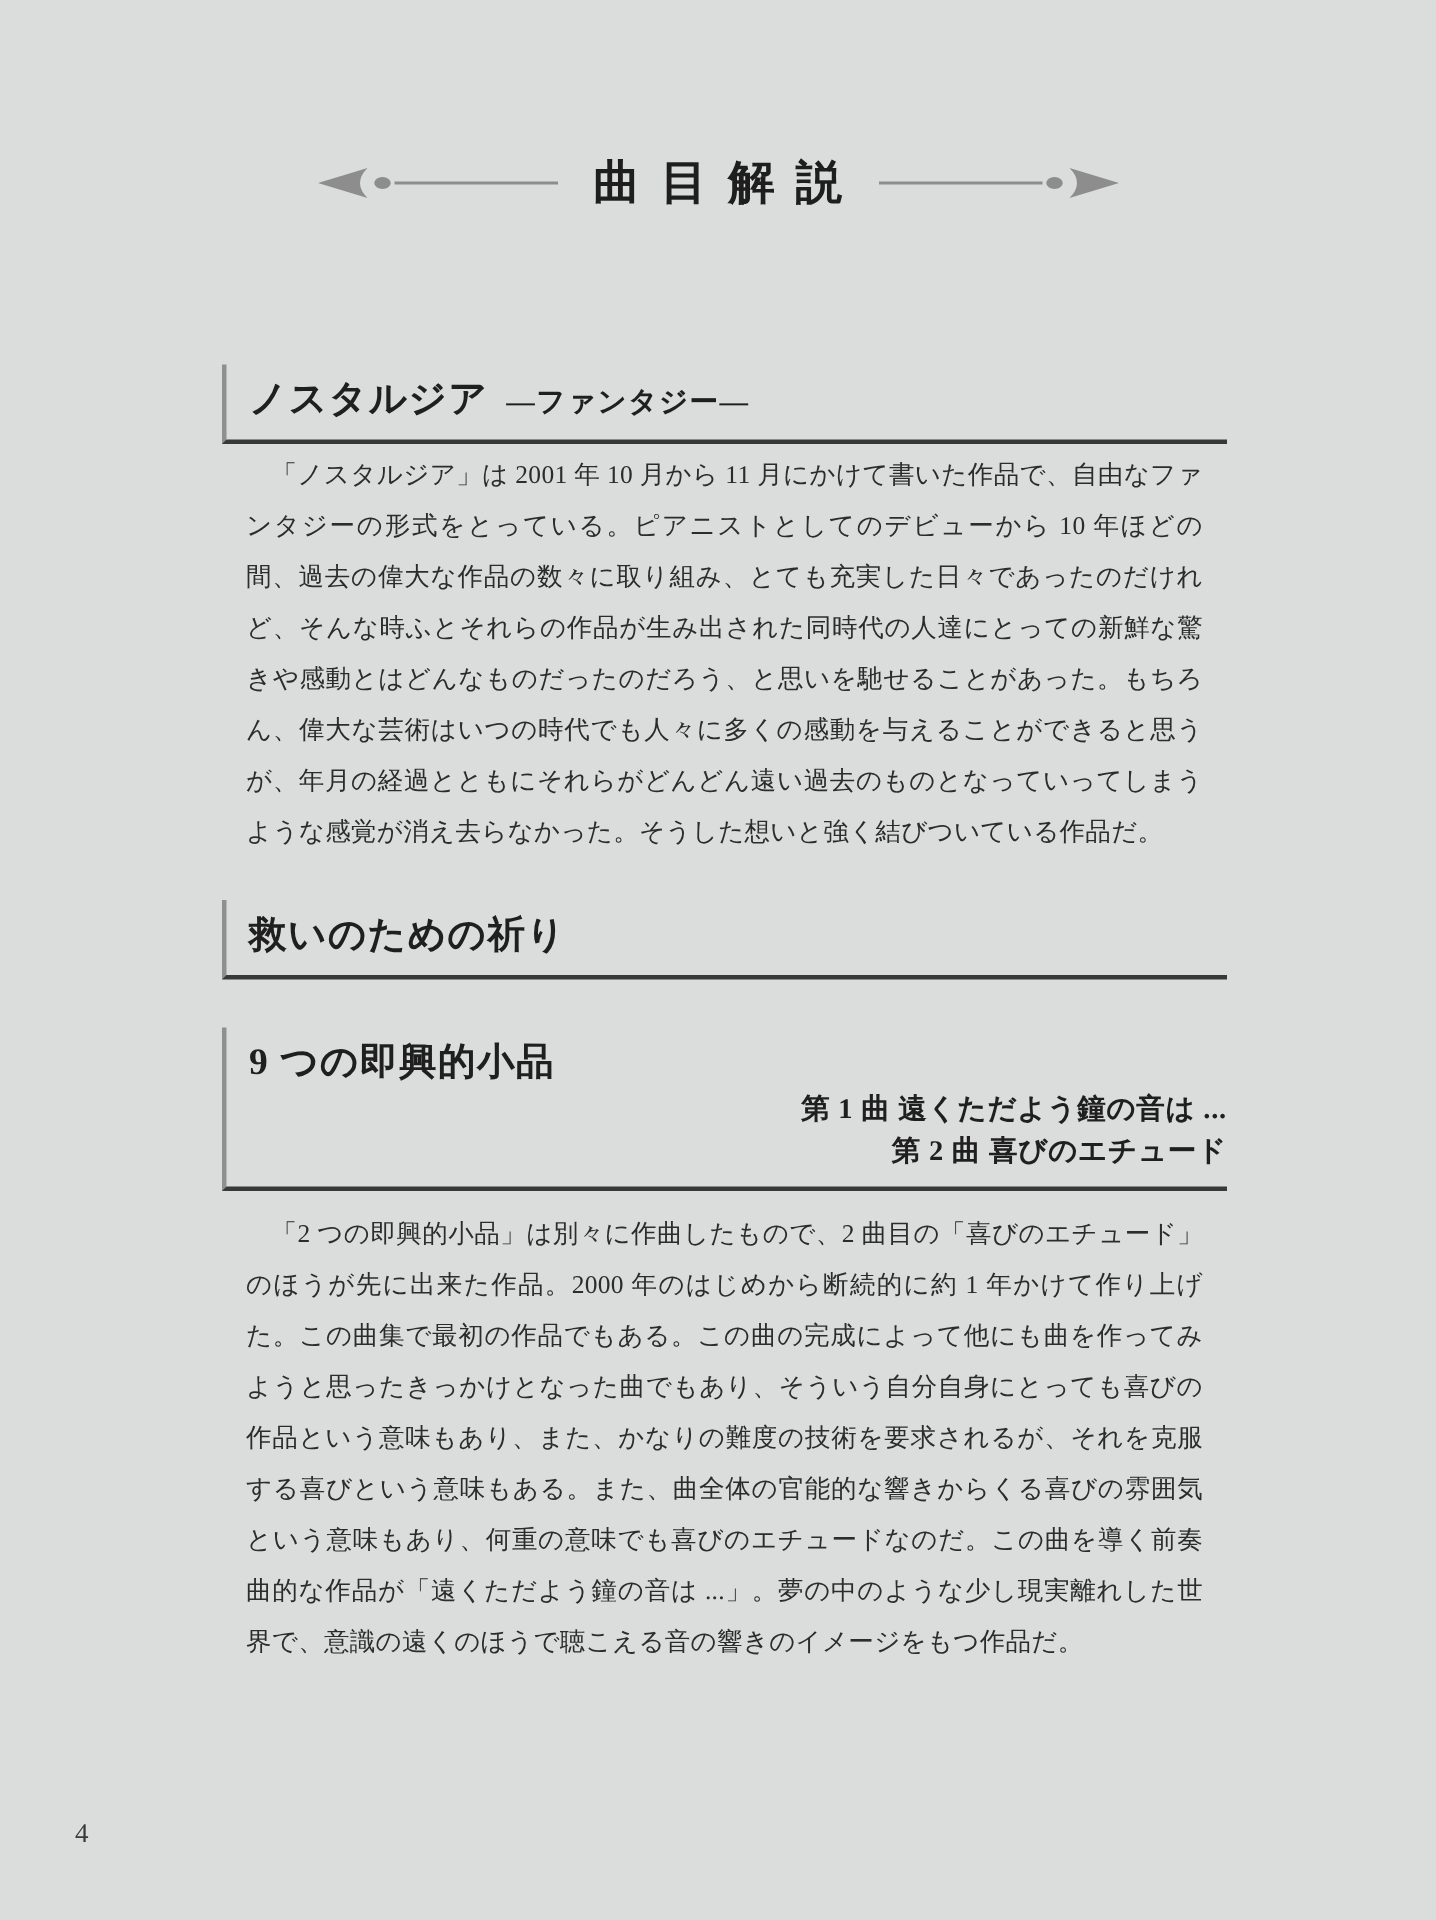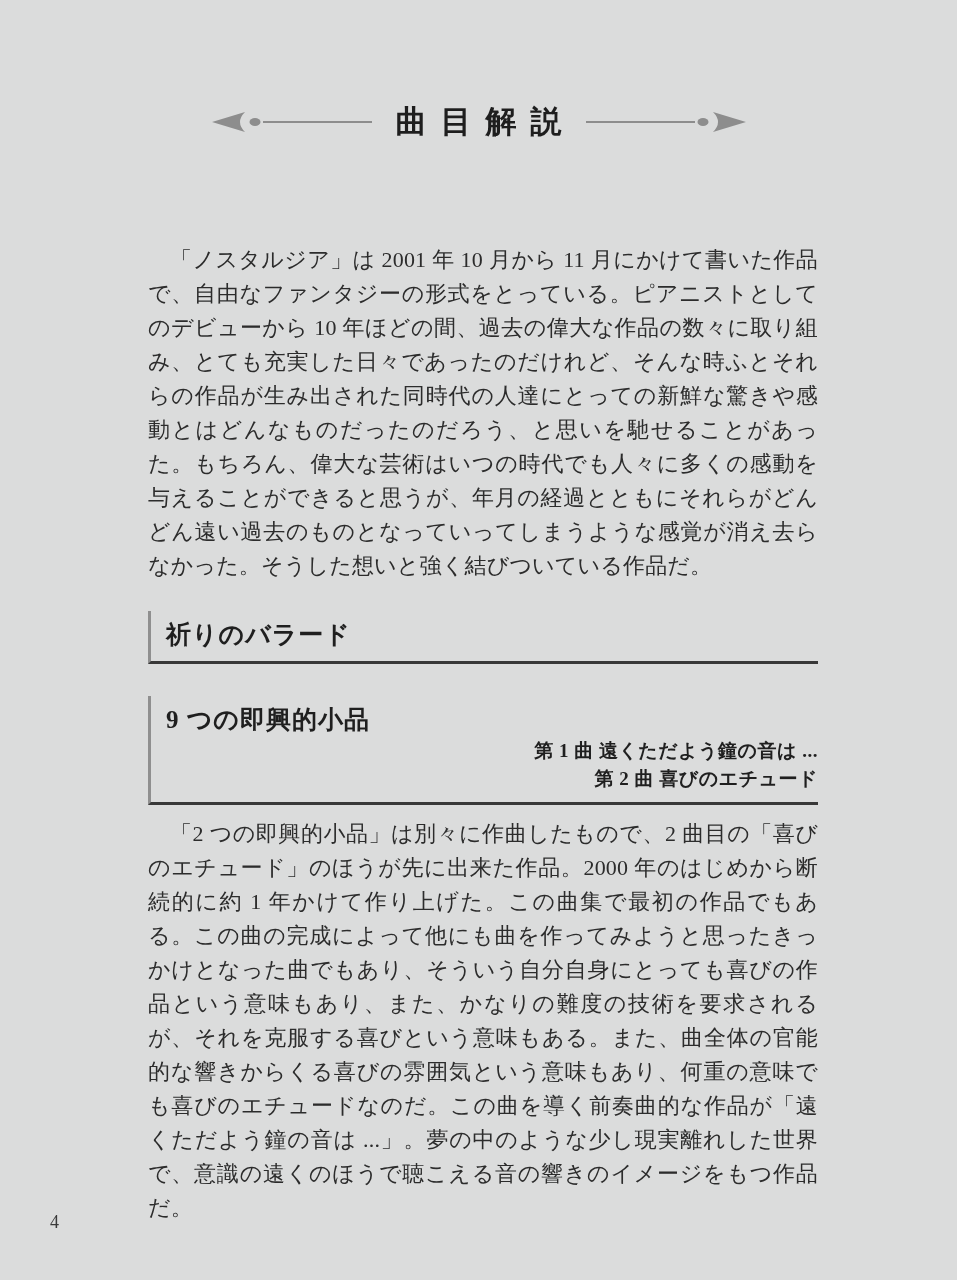--- a/index.html
+++ b/index.html
@@ -78,22 +78,22 @@
     font-size: 19px;
     line-height: 28px;
     font-weight: bold;
     color: #1f1f1f;
     letter-spacing: 0.5px;
     text-align: right;
   }
   .h-sub:first-of-type { margin-top: 4px; }
 
   .sec-body {
-    margin: 0;
-    font-size: 22px;
+    margin: 16px;
+    font-size: 17px;
     line-height: 34px;
     text-align: justify;
     text-indent: 1em;
     color: #2c2c2c;
     letter-spacing: 0.2px;
   }
 
   #section-1 { margin-top: 96px; }
   #section-1 .sec-body { margin-top: 4px; }
   #section-2 { margin-top: 28px; }
@@ -126,26 +126,29 @@
     <svg width="52" height="22" viewBox="0 0 52 22" style="transform:scaleX(-1)">
       <path d="M1 11 L34 1 Q24 11 34 21 Z" fill="#8d8d8d"></path>
       <ellipse cx="44" cy="11" rx="5.5" ry="4" fill="#8d8d8d"></ellipse>
     </svg>
   </div>
 </div>
 
 <div class="content">
 
   <div class="section" id="section-1">
+    <div class="sec-heading">
+      <span class="h-main">ノスタルジア</span><span class="h-suffix">―ファンタジー―</span>
+    </div>
     <p class="sec-body">「ノスタルジア」は 2001 年 10 月から 11 月にかけて書いた作品で、自由なファンタジーの形式をとっている。ピアニストとしてのデビューから 10 年ほどの間、過去の偉大な作品の数々に取り組み、とても充実した日々であったのだけれど、そんな時ふとそれらの作品が生み出された同時代の人達にとっての新鮮な驚きや感動とはどんなものだったのだろう、と思いを馳せることがあった。もちろん、偉大な芸術はいつの時代でも人々に多くの感動を与えることができると思うが、年月の経過とともにそれらがどんどん遠い過去のものとなっていってしまうような感覚が消え去らなかった。そうした想いと強く結びついている作品だ。</p>
   </div>
 
   <div class="section" id="section-2">
     <div class="sec-heading">
-      <span class="h-main">祈りのバラード</span><span class="h-suffix"></span>
+      <span class="h-main">救いのための祈り</span><span class="h-suffix"></span>
     </div>
   </div>
 
   <div class="section" id="section-3">
     <div class="sec-heading">
       <div><span class="h-main">9 つの即興的小品</span></div>
       <div class="h-sub">第 1 曲 遠くただよう鐘の音は ...</div>
       <div class="h-sub">第 2 曲 喜びのエチュード</div>
     </div>
     <p class="sec-body">「2 つの即興的小品」は別々に作曲したもので、2 曲目の「喜びのエチュード」のほうが先に出来た作品。2000 年のはじめから断続的に約 1 年かけて作り上げた。この曲集で最初の作品でもある。この曲の完成によって他にも曲を作ってみようと思ったきっかけとなった曲でもあり、そういう自分自身にとっても喜びの作品という意味もあり、また、かなりの難度の技術を要求されるが、それを克服する喜びという意味もある。また、曲全体の官能的な響きからくる喜びの雰囲気という意味もあり、何重の意味でも喜びのエチュードなのだ。この曲を導く前奏曲的な作品が「遠くただよう鐘の音は ...」。夢の中のような少し現実離れした世界で、意識の遠くのほうで聴こえる音の響きのイメージをもつ作品だ。</p>

